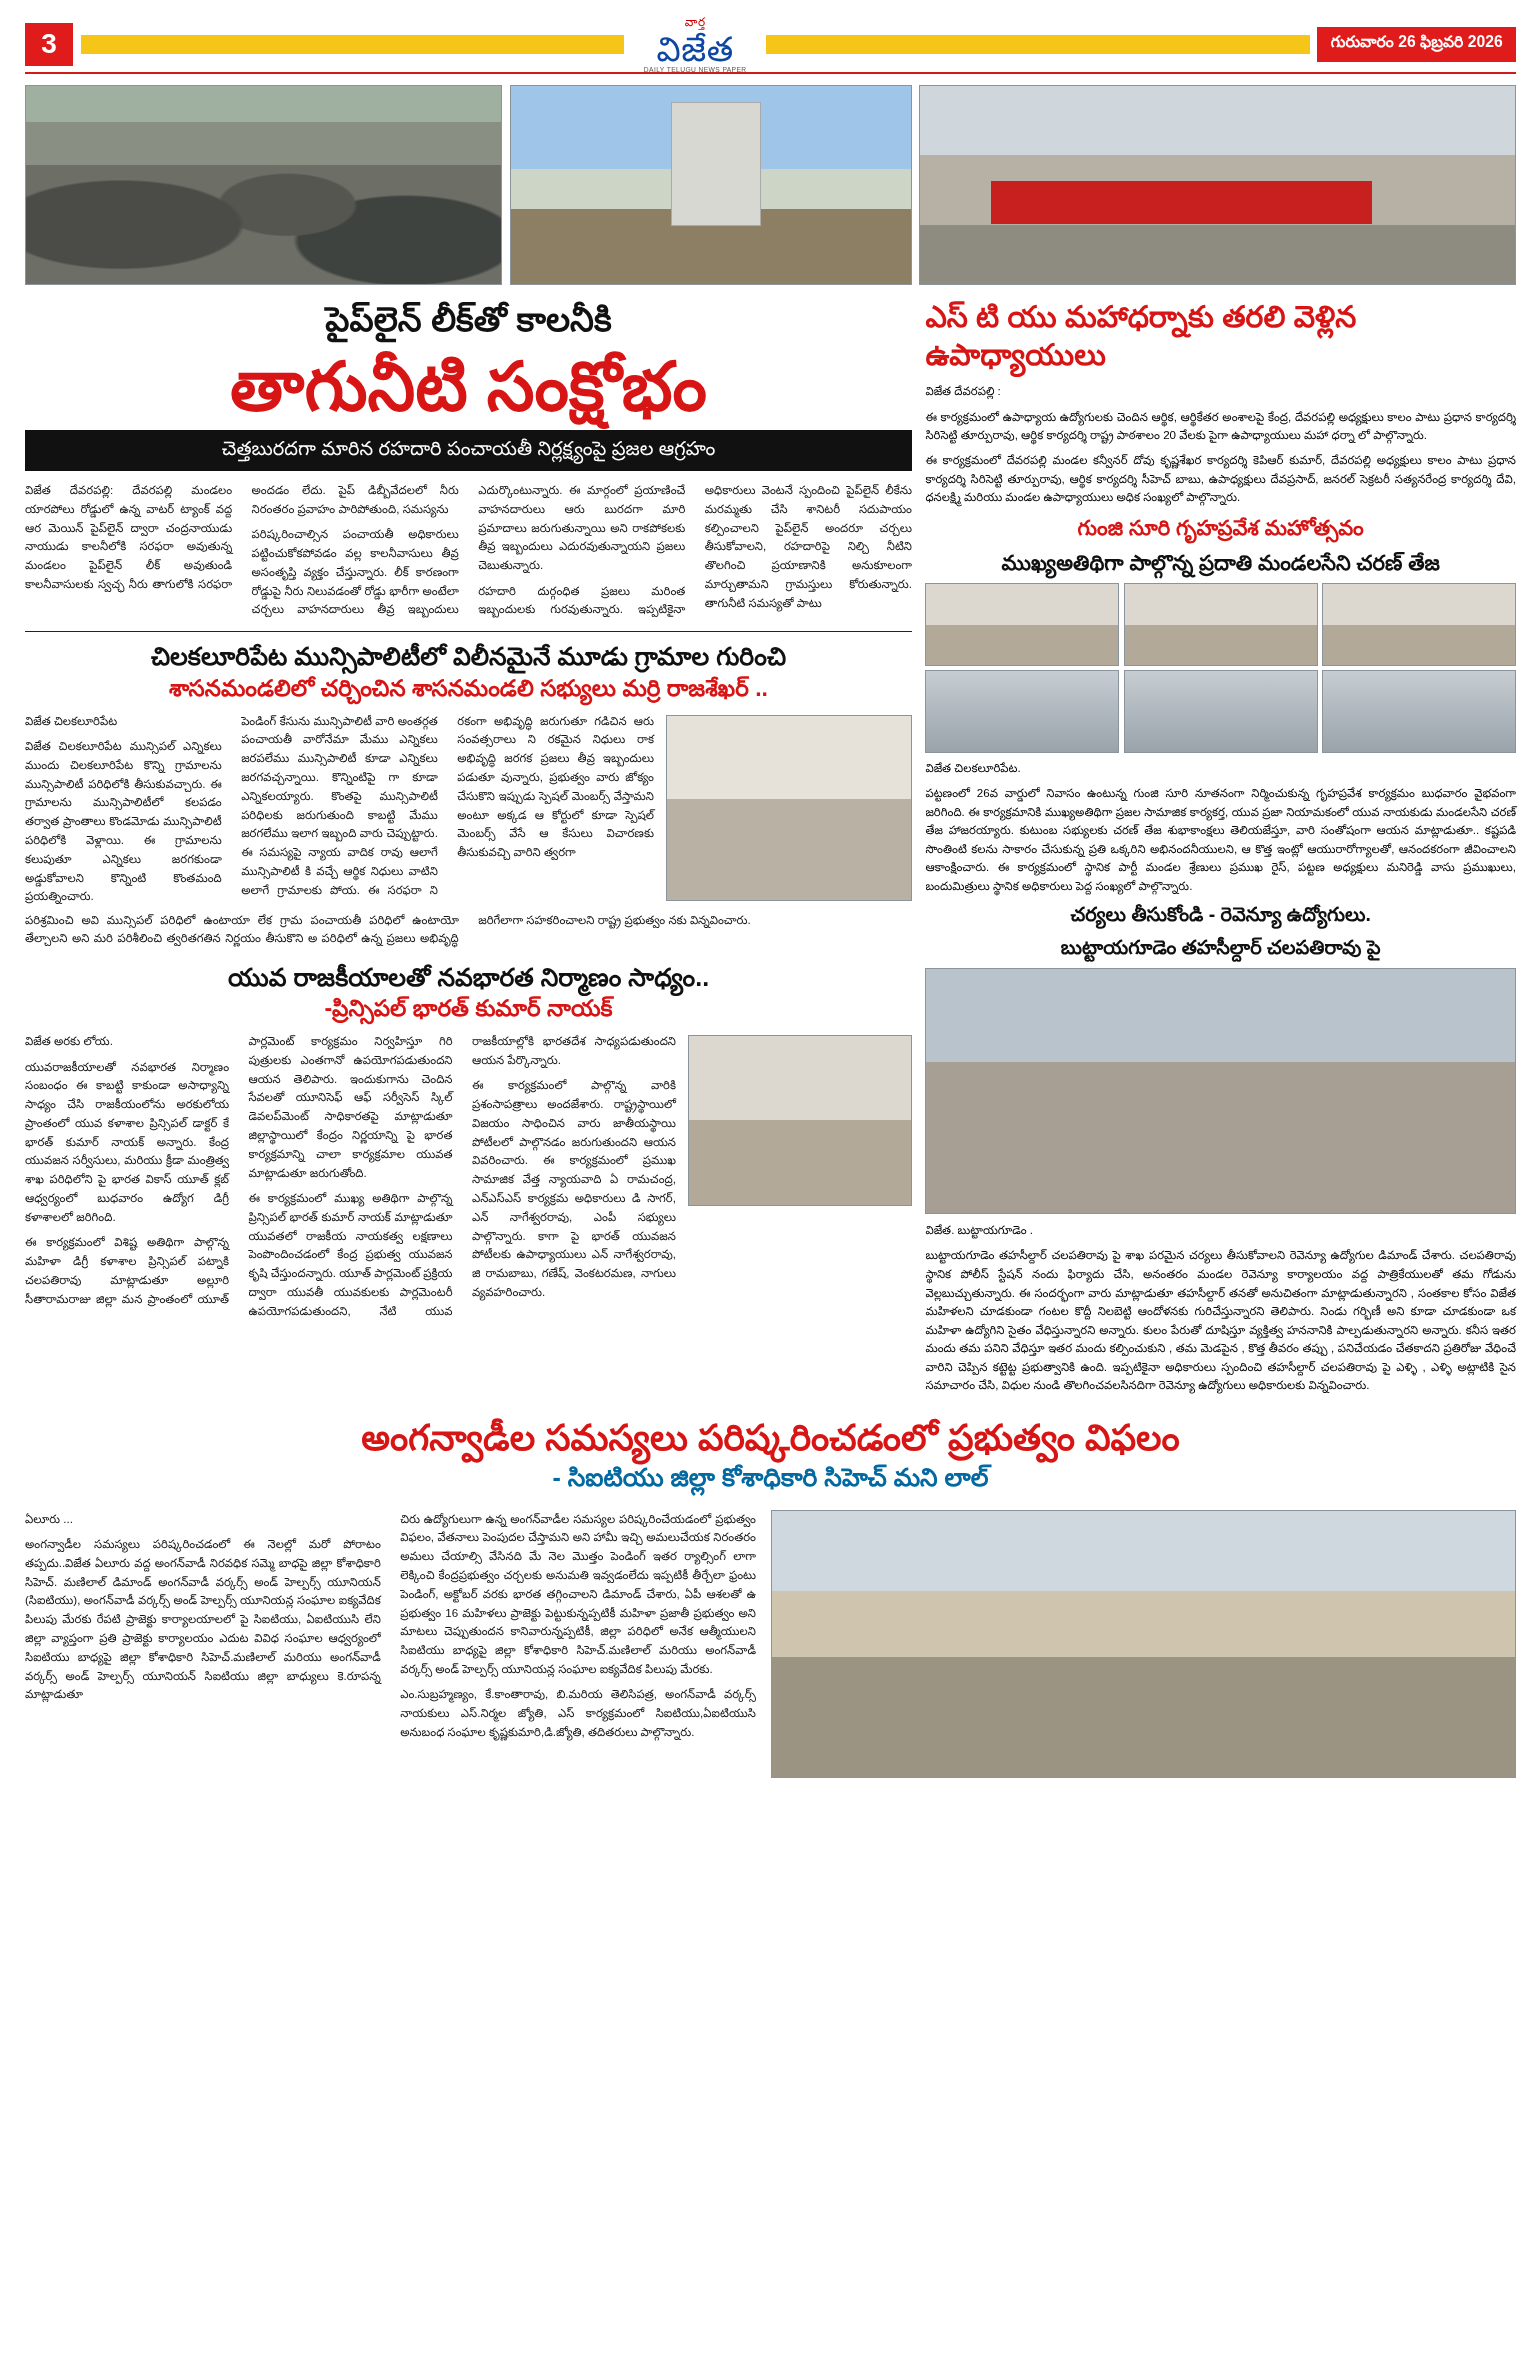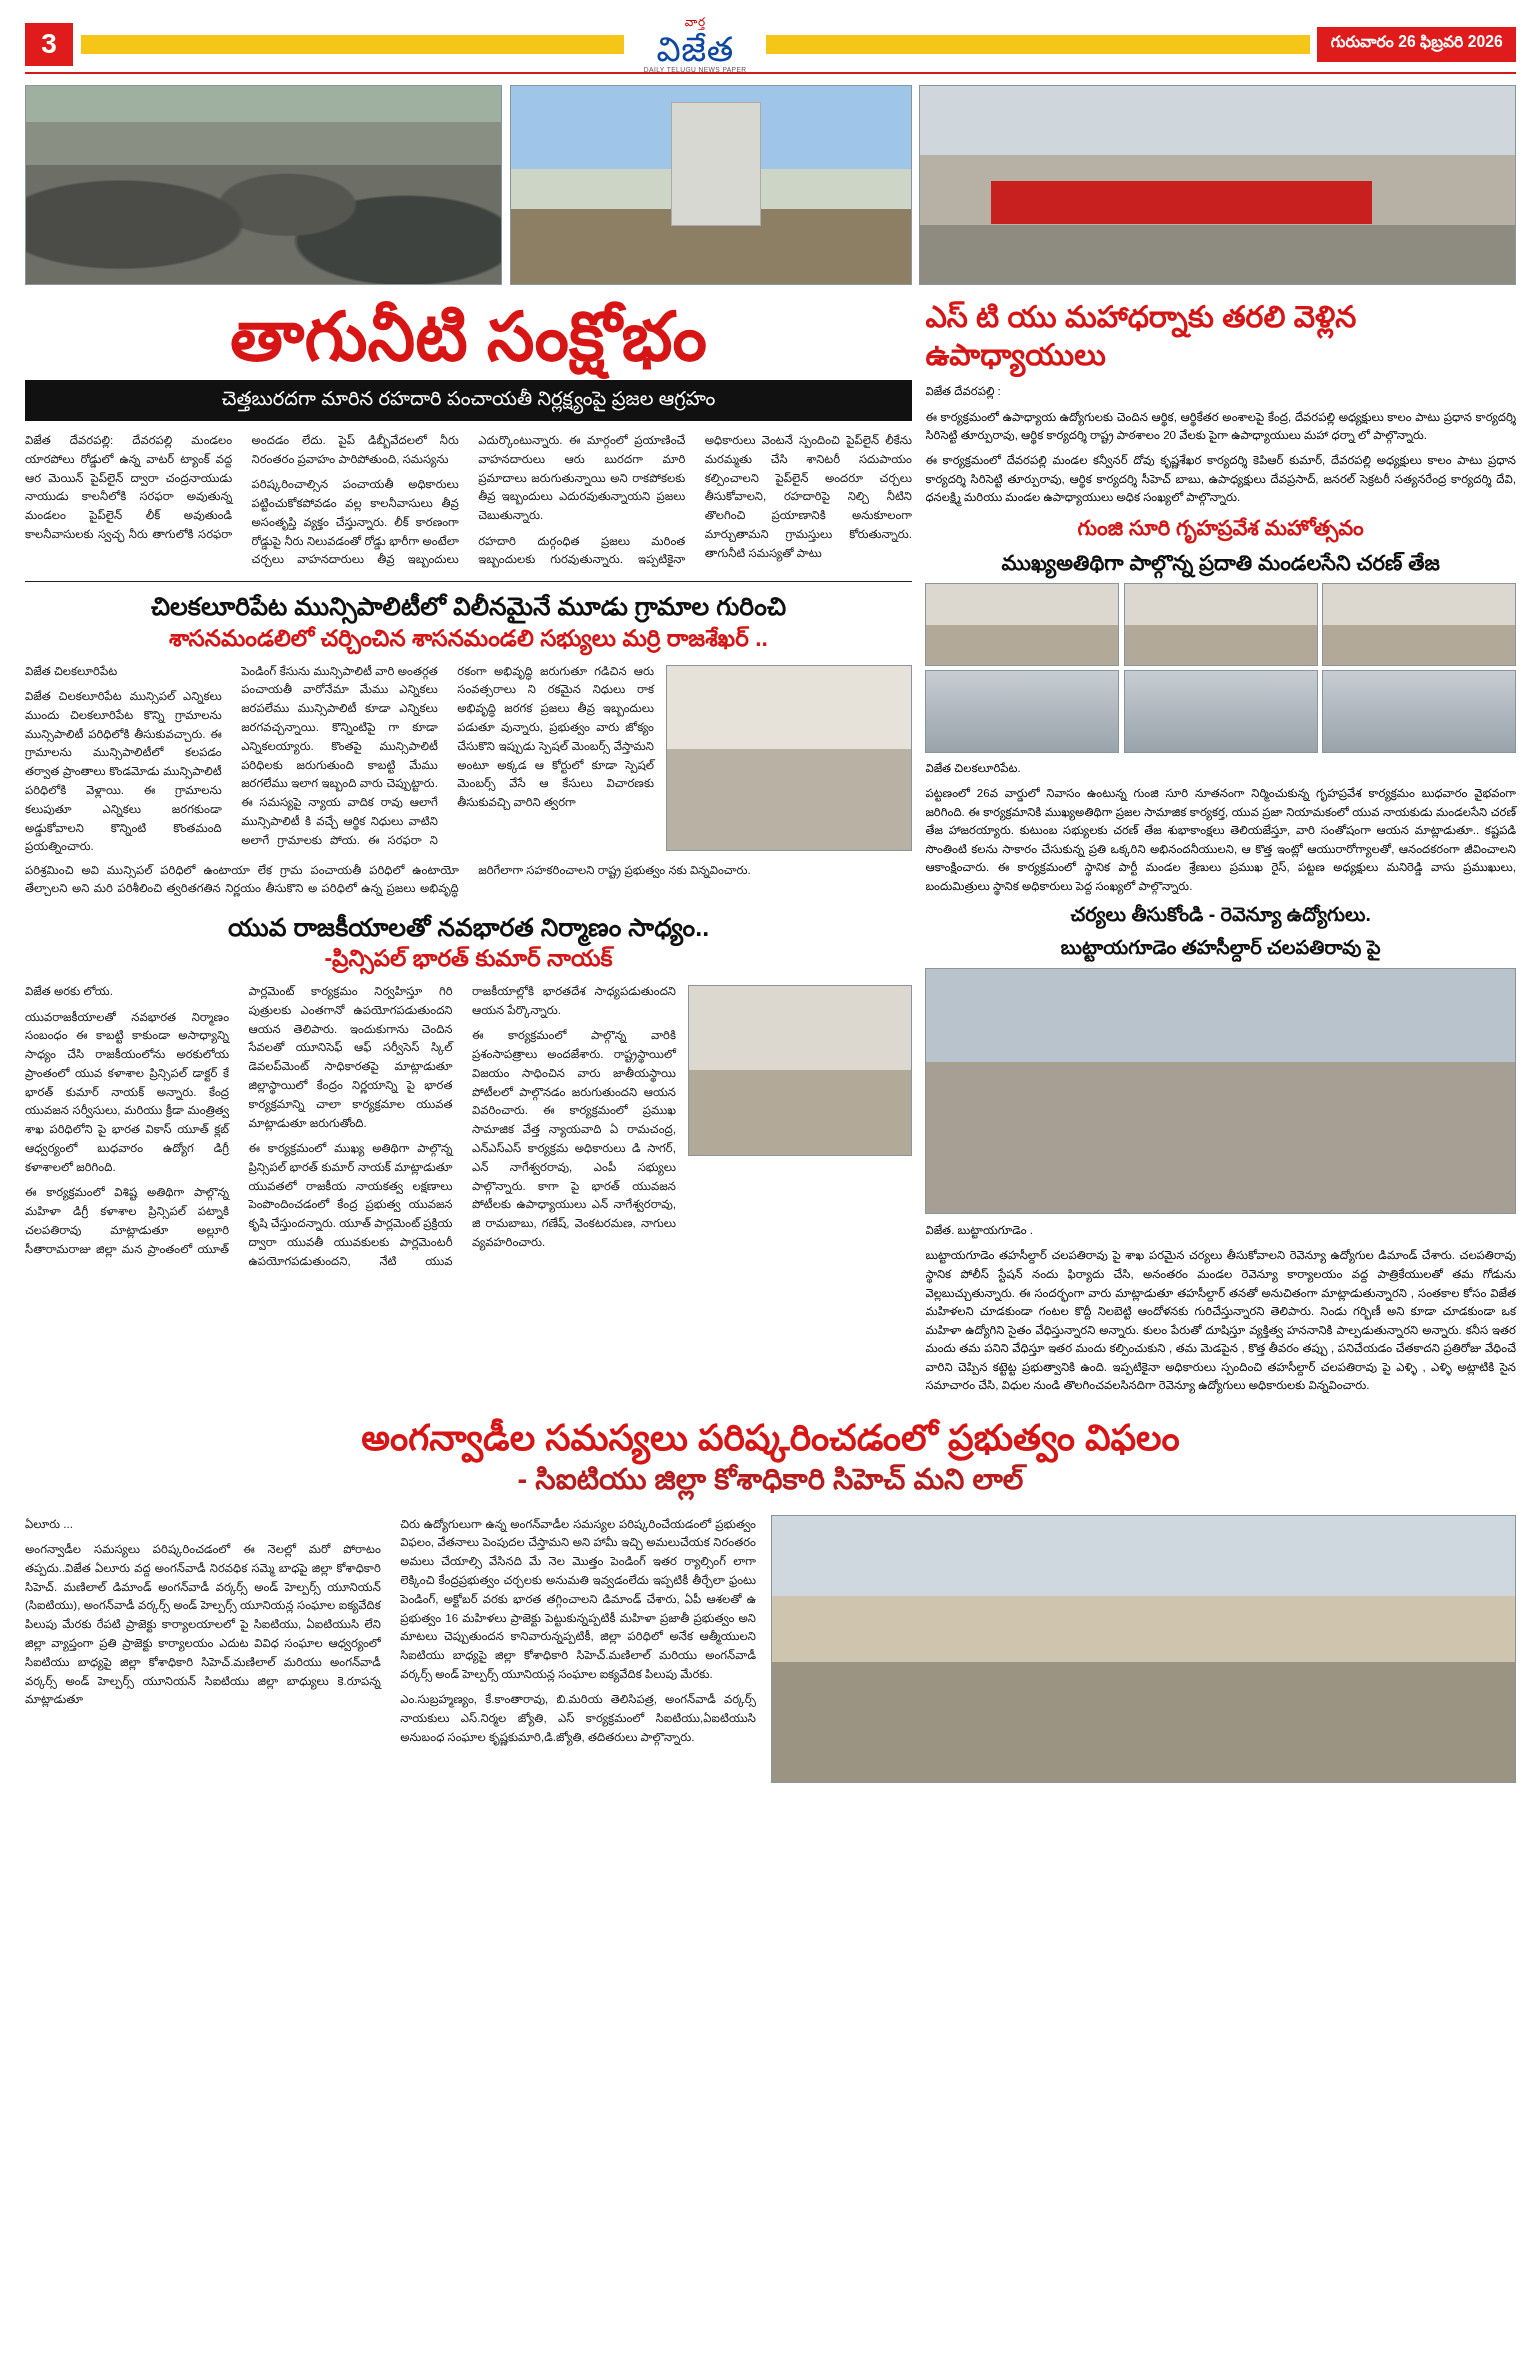--- a/index.html
+++ b/index.html
@@ -176,21 +176,21 @@
   .thumbgrid .photo { height: 83px; }
 
   .inline-photo-right { float: right; width: 246px; height: 186px; margin: 3px 0 7.5px 12px; }
 
   
   .bottom-head {
     text-align: center; font-size: 36px; font-weight: bold; color: #d81515;
     margin: 15px 0 3px 0; line-height: 1.2;
   }
   .bottom-sub {
-    text-align: center; font-size: 29px; font-weight: bold; color: #b91c1c;
+    text-align: center; font-size: 25px; font-weight: bold; color: #0369a1;
     margin: 0 0 12px 0;
   }
   .bottom-wrap { display: flex; gap: 15px; }
   .bottom-text { flex: 1 1 auto; }
   .bottom-photo { width: 745px; height: 268px; flex: 0 0 745px; }
 
   .clear { clear: both; }
 </style>
 </head>
 <body>
@@ -212,20 +212,21 @@
   <div class="top-photos">
     <div class="photo ph-road tp1" data-caption="దెబ్బతిన్న రహదారి"></div>
     <div class="photo ph-tank tp2" data-caption="నీటి ట్యాంక్"></div>
     <div class="photo ph-rally tp3" data-caption="ఎస్ టి యు మహాధర్నా"></div>
   </div>
 
   <div class="cols">
 
     <div class="col-left">
 
+      <h1 class="lead-sub">పైప్‌లైన్ లీక్‌తో కాలనీకి</h1>
       <h1 class="lead-main">తాగునీటి సంక్షోభం</h1>
       <div class="lead-strap">చెత్తబురదగా మారిన రహదారి  పంచాయతీ నిర్లక్ష్యంపై ప్రజల ఆగ్రహం</div>
 
       <div class="body-cols c4">
         <p>విజేత దేవరపల్లి: దేవరపల్లి మండలం యారపోలు రోడ్డులో ఉన్న వాటర్ ట్యాంక్ వద్ద ఆర మెయిన్ పైప్‌లైన్ ద్వారా చంద్రనాయుడు నాయుడు కాలనీలోకి సరఫరా అవుతున్న మండలం పైప్‌లైన్ లీక్ అవుతుండి కాలనీవాసులకు స్వచ్ఛ నీరు తాగులోకి సరఫరా అందడం లేదు. పైప్ డిబ్బీవేదలలో నీరు నిరంతరం ప్రవాహం పారిపోతుంది, సమస్యను</p>
         <p>పరిష్కరించాల్సిన పంచాయతీ అధికారులు పట్టించుకోకపోవడం వల్ల కాలనీవాసులు తీవ్ర అసంతృప్తి వ్యక్తం చేస్తున్నారు. లీక్ కారణంగా రోడ్డుపై నీరు నిలువడంతో రోడ్డు భారీగా అంటేలా చర్చలు వాహనదారులు తీవ్ర ఇబ్బందులు ఎదుర్కొంటున్నారు. ఈ మార్గంలో ప్రయాణించే వాహనదారులు ఆరు బురదగా మారి ప్రమాదాలు జరుగుతున్నాయి అని రాకపోకలకు తీవ్ర ఇబ్బందులు ఎదురవుతున్నాయని ప్రజలు చెబుతున్నారు.</p>
         <p>రహదారి దుర్గంధిత ప్రజలు మరింత ఇబ్బందులకు గురవుతున్నారు. ఇప్పటికైనా అధికారులు వెంటనే స్పందించి పైప్‌లైన్ లీకేను మరమ్మతు చేసి శానిటరీ సదుపాయం కల్పించాలని పైప్‌లైన్ అందరూ చర్చలు తీసుకోవాలని, రహదారిపై నిల్చి నీటిని తొలగించి ప్రయాణానికి అనుకూలంగా మార్చుతామని గ్రామస్తులు కోరుతున్నారు. తాగునీటి సమస్యతో పాటు</p>
       </div>
 
       <hr class="rule">

